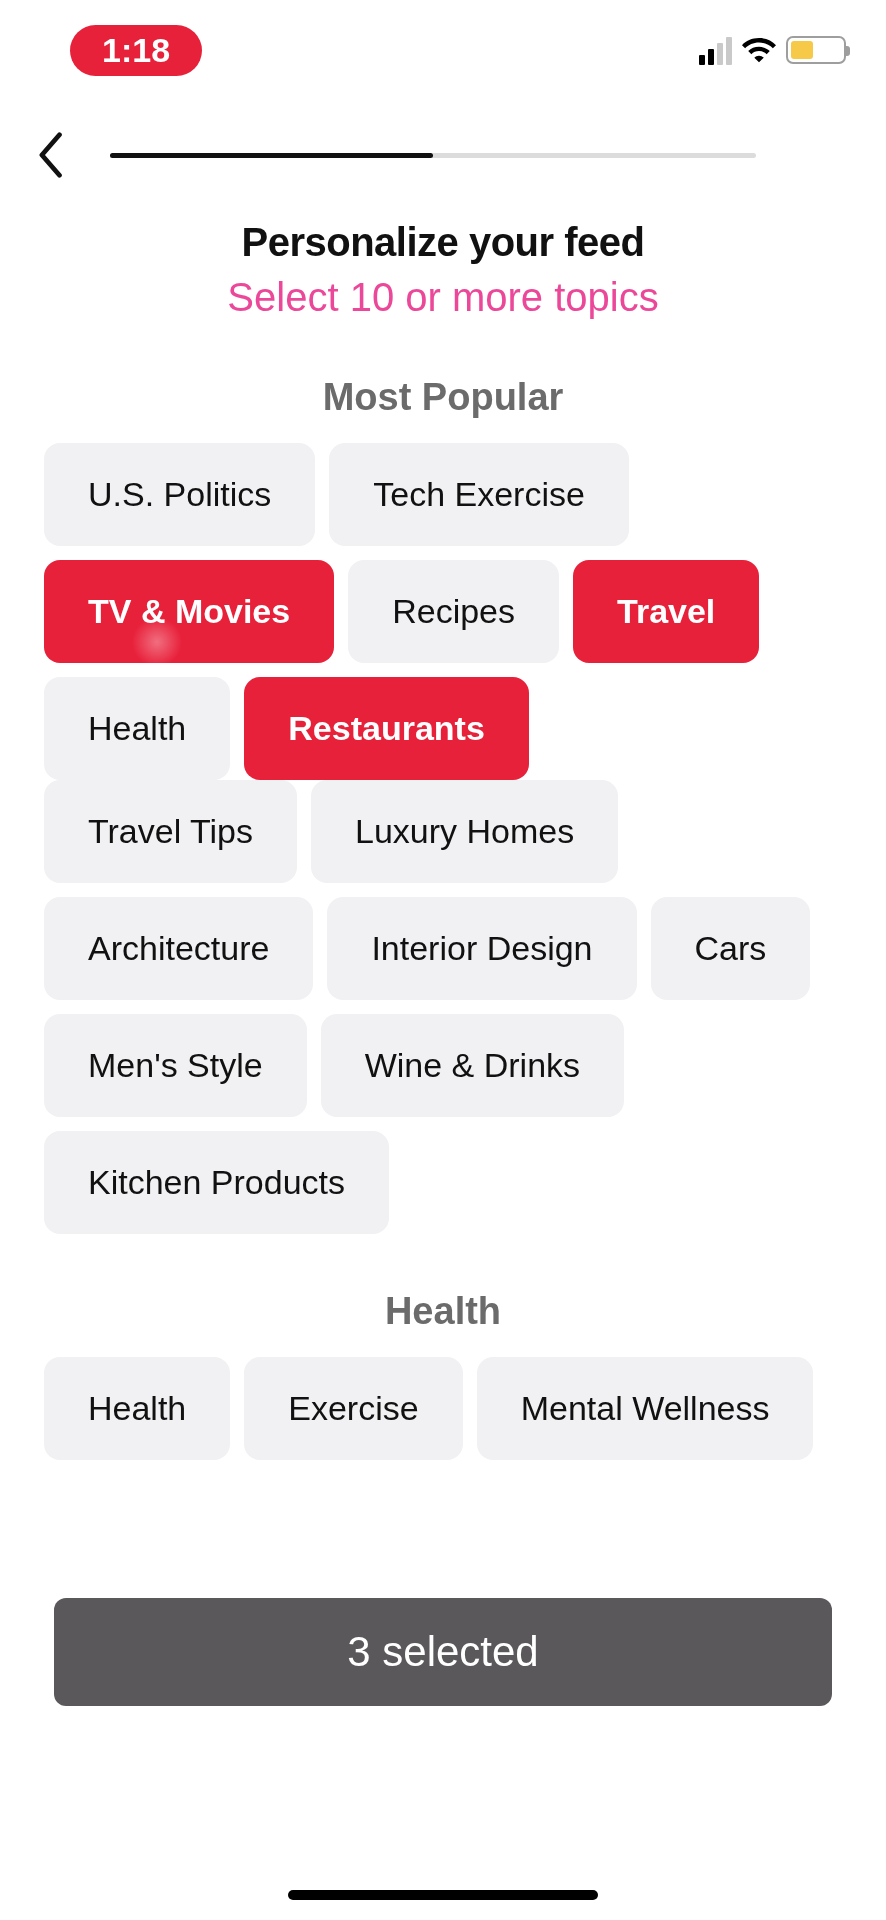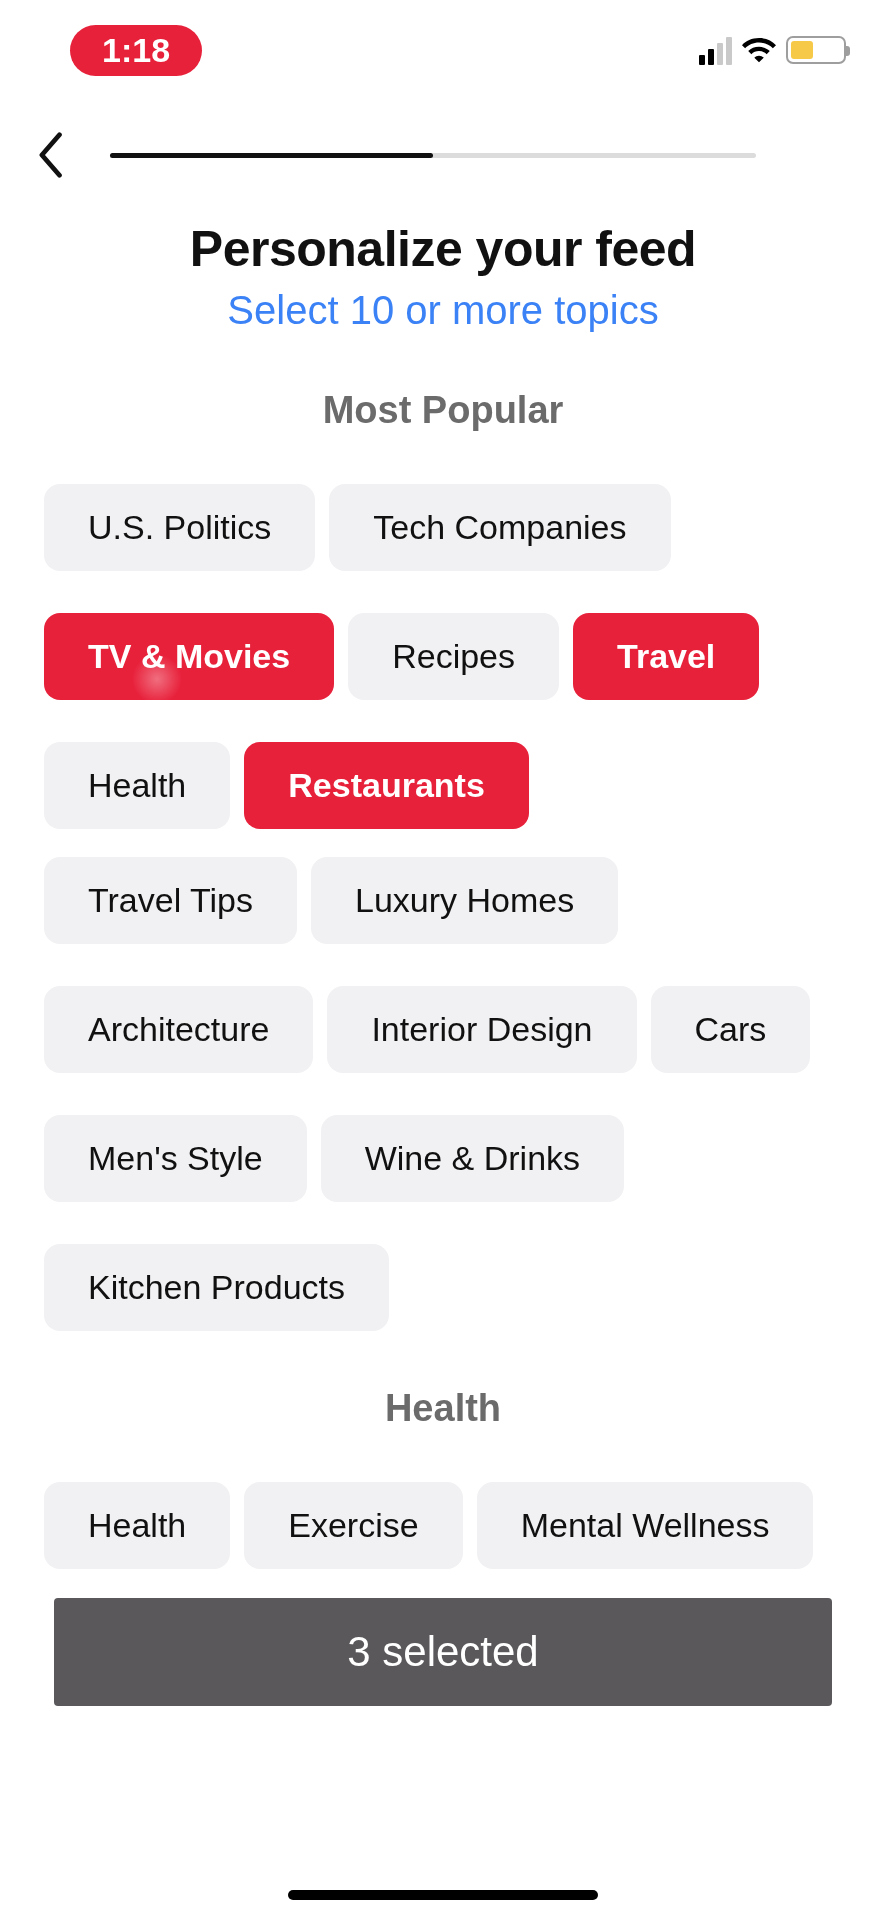--- a/index.html
+++ b/index.html
@@ -54,55 +54,55 @@
   }
   .back-btn { width:40px; height:50px; display:flex; align-items:center; justify-content:center; }
   .back-btn svg { width:28px; height:46px; }
   .progress-track {
     flex:1; height:5px; background:#dcdcdc; border-radius:3px; position:relative; margin-right:100px;
   }
   .progress-fill { position:absolute; left:0; top:0; height:100%; width:50%; background:#111; border-radius:3px; }
 
   
   .page-title {
-    text-align:center; font-size:50px; font-weight:700; color:#111;
+    text-align:center; font-size:40px; font-weight:700; color:#111;
     margin-top:40px; letter-spacing:-0.5px;
   }
   .page-subtitle {
-    text-align:center; font-size:40px; color:#3b82f6; margin-top:10px;
+    text-align:center; font-size:40px; color:#ec4899; margin-top:10px;
   }
 
   .content { padding: 0 44px; text-align: center; }
 
   .section-header {
     font-size:38px; font-weight:700; color:#6b6b6b; margin-top:56px; margin-bottom:24px;
   }
 
   .chips { display:flex; flex-wrap:wrap; gap:14px; }
   .chip {
     background:#f1f0f2; color:#111; font-size:34px; font-weight:500;
-    padding:24px 44px; border-radius:16px;margin-top:28px;
+    padding:32px 44px; border-radius:16px;
   }
   .chip.selected { background:#e8213b; color:#fff; font-weight:600; }
   .chip.selected.glow { position:relative; }
   .chip.selected.glow::after {
     content:""; position:absolute; left:88px; bottom:-4px; width:50px; height:50px;
     background:radial-gradient(circle, rgba(255,255,255,0.35) 0%, rgba(255,255,255,0) 70%);
     border-radius:50%;
   }
 
   
   .cta-wrap {
     position:absolute; left:0; right:0; bottom:0; height:350px;
     background:#fff; padding:0 54px;
   }
   .cta-button {
     margin-top:28px;
     background:#5b585b; color:#fff; font-size:42px; font-weight:500;
-    height:108px; border-radius:4px;
+    height:108px; border-radius:12px;
     display:flex; align-items:center; justify-content:center;
   }
   .home-indicator {
     position:absolute; bottom:20px; left:50%; transform:translateX(-50%);
     width:310px; height:10px; background:#000; border-radius:10px;
   }
 </style>
 </head>
 <body>
 
@@ -138,21 +138,21 @@
 </div>
 
 <h1 class="page-title">Personalize your feed</h1>
 <p class="page-subtitle">Select 10 or more topics</p>
 
 <div class="content">
 
   <div class="section-header">Most Popular</div>
   <div class="chips">
     <div class="chip">U.S. Politics</div>
-    <div class="chip">Tech Companies</div>
+    <div class="chip">Tech Exercise</div>
     <div class="chip selected glow">TV &amp; Movies</div>
     <div class="chip">Recipes</div>
     <div class="chip selected">Travel</div>
     <div class="chip">Health</div>
     <div class="chip selected">Restaurants</div>
   </div>
 
   <div class="chips">
     <div class="chip">Travel Tips</div>
     <div class="chip">Luxury Homes</div>

